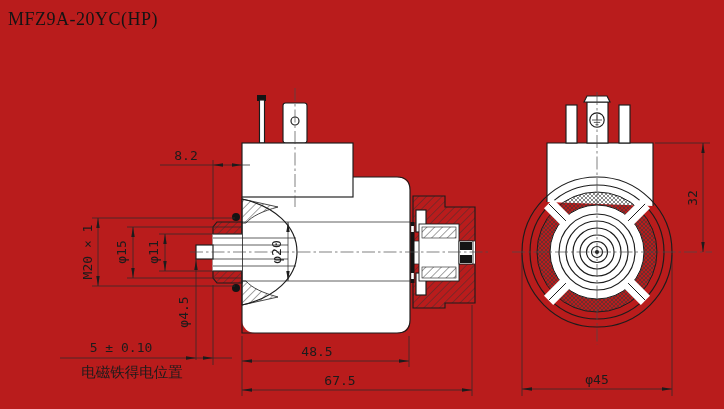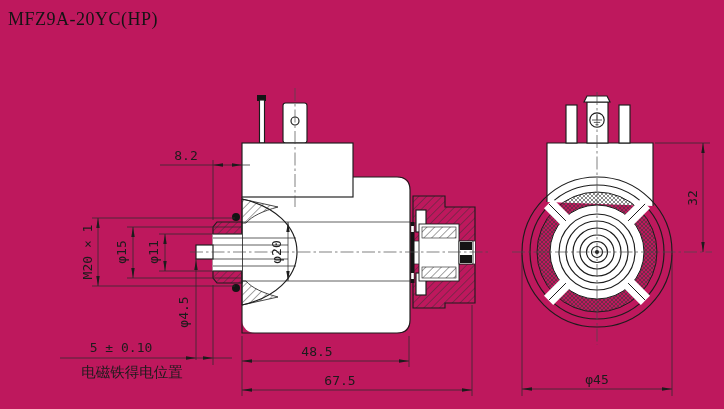--- a/index.html
+++ b/index.html
@@ -1,16 +1,16 @@
 <!DOCTYPE html>
 <html><head>
 <meta charset="utf-8">
 <style>
   html,body{margin:0;padding:0;background:#fff;}
-  .canvas{position:relative;width:724px;height:409px;background:#be185d;overflow:hidden;
+  .canvas{position:relative;width:724px;height:409px;background:#b91c1c;overflow:hidden;
           font-family:"DejaVu Sans Mono",monospace;}
   svg{display:block}
   
   .ln  {stroke:#1c1c1c;fill:none;stroke-width:1.15;stroke-linecap:butt;}
   .lnf {stroke:#1c1c1c;fill:#ffffff;stroke-width:1.15;}
   .thin{stroke:#2b2b2b;fill:none;stroke-width:.75;}
   .cl  {stroke:#4a4a4a;fill:none;stroke-width:.7;stroke-dasharray:13 3 2.5 3;}
   .arr {fill:#1c1c1c;stroke:none;}
   .blk {fill:#141414;stroke:none;}
   text.dm{font-family:"DejaVu Sans Mono",monospace;font-size:13px;fill:#1c1c1c;}

